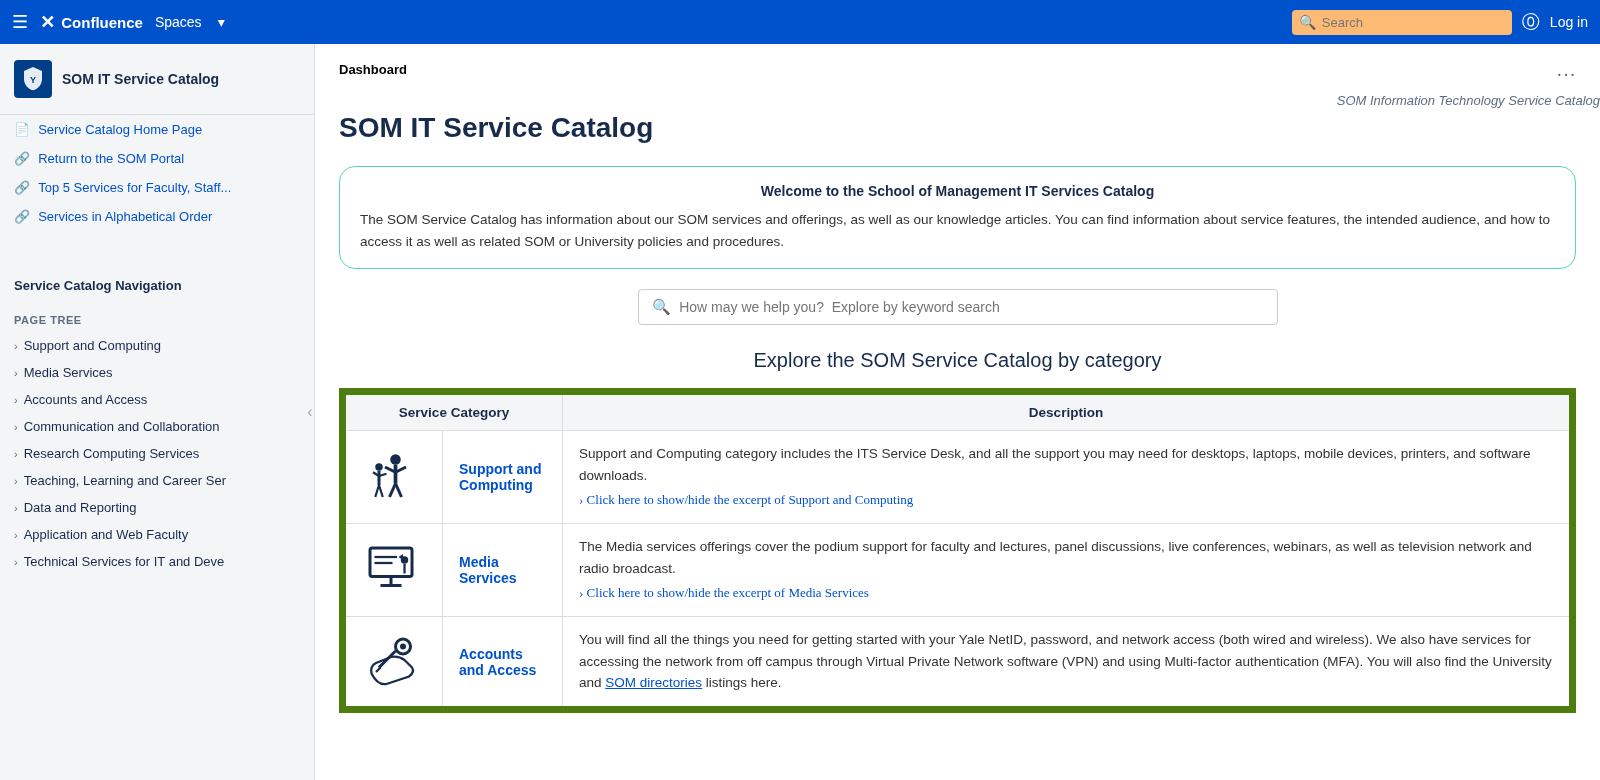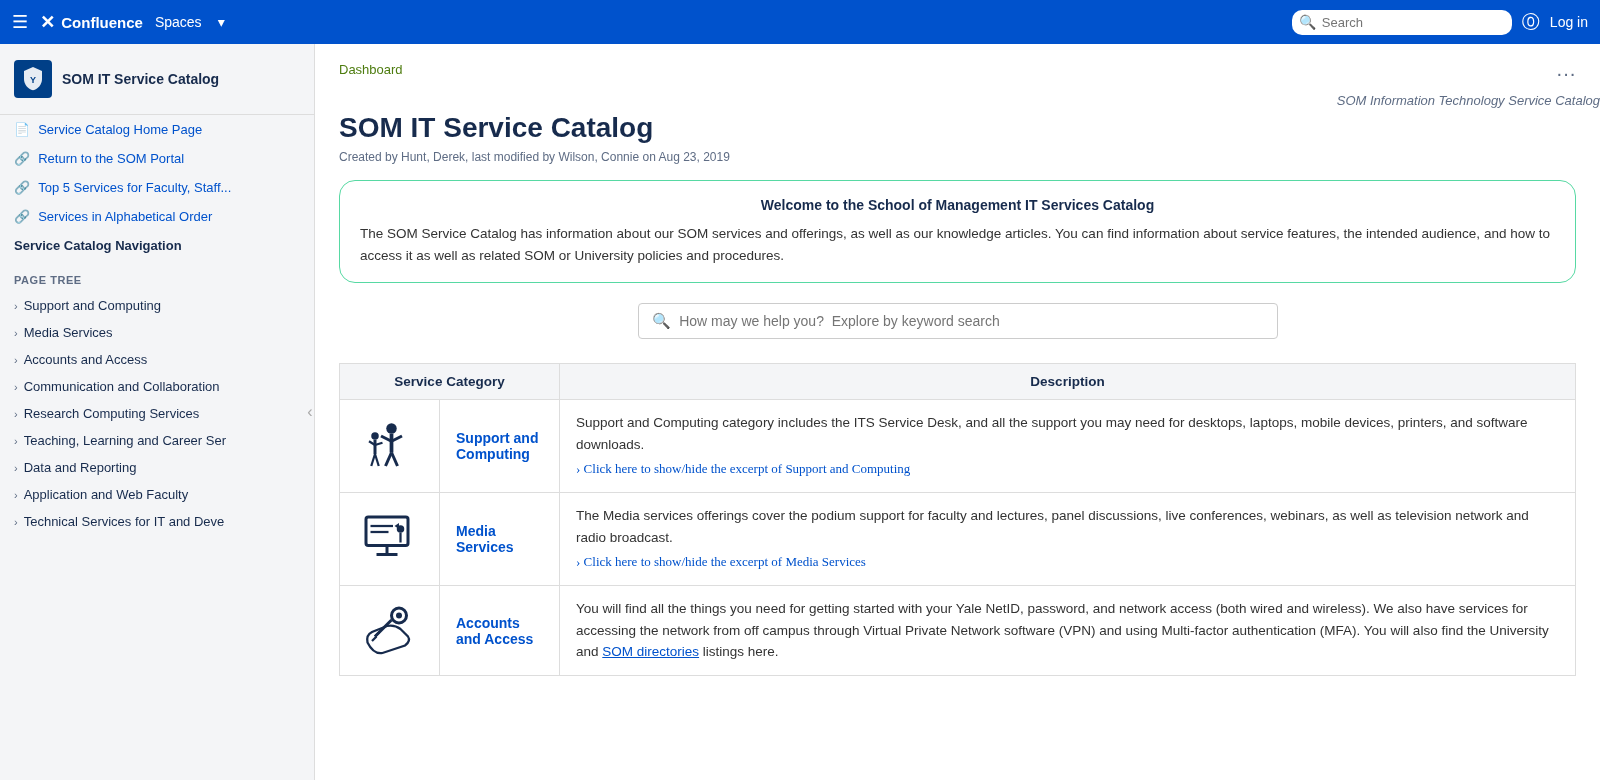--- a/index.html
+++ b/index.html
@@ -19,23 +19,23 @@
     }
     .top-nav .hamburger { color: #fff; font-size: 18px; cursor: pointer; }
     .top-nav .logo { display: flex; align-items: center; gap: 6px; color: #fff; font-weight: 600; font-size: 15px; text-decoration: none; }
     .top-nav .logo .x-icon { font-size: 18px; }
     .top-nav .spaces-btn {
       color: #fff; background: none; border: none; font-size: 14px; cursor: pointer;
       display: flex; align-items: center; gap: 16px;
     }
     .top-nav-right { margin-left: auto; display: flex; align-items: center; gap: 10px; }
     .search-box {
-      background: #ffffff;
+      background: #fdba74;
       border: none;
-      border-radius: 10px;
+      border-radius: 4px;
       padding: 5px 10px 5px 30px;
       font-size: 13px;
       width: 220px;
       color: #333;
       outline: none;
     }
     .search-wrapper { position: relative; }
     .search-wrapper .search-icon { position: absolute; left: 8px; top: 50%; transform: translateY(-50%); color: #666; font-size: 14px; }
     .help-btn, .login-btn { color: #fff; background: none; border: none; cursor: pointer; font-size: 14px; }
     .help-btn { font-size: 18px; }
@@ -84,20 +84,21 @@
       font-size: 13px;
       cursor: pointer;
       text-decoration: none;
     }
     .sidebar-link .link-icon { font-size: 13px; color: #5e6c84; }
     .sidebar-active {
       font-weight: 700;
       color: #172b4d;
       padding: 7px 14px;
       font-size: 13px;
+      margin-top: 40px;
     }
     .sidebar-tree-label {
       font-size: 11px;
       font-weight: 700;
       color: #5e6c84;
       text-transform: uppercase;
       letter-spacing: 0.05em;
       padding: 14px 14px 6px;
     }
     .tree-item {
@@ -132,21 +133,21 @@
       flex: 1;
       overflow-y: auto;
       padding: 0;
     }
     .page-header {
       display: flex;
       justify-content: space-between;
       align-items: flex-start;
       padding: 18px 24px 0;
     }
-    .breadcrumb { color: #4d7c0f; font-size: 13px; cursor: pointer; }
+    .breadcrumb { color: #000000; font-size: 13px; cursor: pointer; font-weight: bold; }
     .more-btn { background: none; border: none; cursor: pointer; font-size: 20px; color: #5e6c84; }
     .page-space-name { text-align: right; color: #5e6c84; font-size: 13px; padding: 8px 0 0; font-style: italic; }
     .page-title-area { padding: 4px 24px 4px; }
     .page-title { font-size: 28px; font-weight: 700; color: #172b4d; margin-bottom: 6px; }
     .page-meta { font-size: 12px; color: #5e6c84; }
 
     .page-body { padding: 12px 24px; }
 
     .welcome-box {
       border: 1.5px solid #57d9a3;
@@ -169,21 +170,21 @@
       gap: 8px;
       background: #fff;
     }
     .keyword-search-wrapper .ks-icon { color: #aaa; font-size: 15px; }
     .keyword-search-wrapper input {
       border: none; outline: none; font-size: 14px; color: #aaa; width: 100%; background: transparent;
     }
 
     .explore-title { text-align: center; font-size: 20px; font-weight: 500; color: #172b4d; margin-bottom: 16px; }
 
-    .service-table { width: 100%; border-collapse: collapse; border: 1px solid #4d7c0f; }
+    .service-table { width: 100%; border-collapse: collapse; border: 7px solid #4d7c0f; }
     .service-table th {
       background: #f4f5f7;
       border: 1px solid #ddd;
       padding: 10px 16px;
       font-size: 13.5px;
       font-weight: 700;
       color: #172b4d;
     }
     .service-table td {
       border: 1px solid #ddd;
@@ -306,34 +307,34 @@
   </aside>
 
   <main class="main-content">
     <div class="page-header">
       <a class="breadcrumb">Dashboard</a>
       <button class="more-btn">···</button>
     </div>
     <div class="page-space-name">SOM Information Technology Service Catalog</div>
     <div class="page-title-area">
       <h1 class="page-title">SOM IT Service Catalog</h1>
-      <div class="page-meta">Created by Hunt, Derek, last modified by Wilson, Connie on Aug 23, 2019</div>
     </div>
 
     <div class="page-body">
       <div class="welcome-box">
         <div class="welcome-title">Welcome to the School of Management IT Services Catalog</div>
         <p>The SOM Service Catalog has information about our SOM services and offerings, as well as our knowledge articles.  You can find information about service features, the intended audience, and how to access it as well as related SOM or University policies and procedures.</p>
       </div>
 
       <div class="keyword-search-wrapper">
         <span class="ks-icon">🔍</span>
         <input type="text" placeholder="How may we help you?  Explore by keyword search" style="">
       </div>
 
+      <h2 class="explore-title">Explore the SOM Service Catalog by category</h2>
 
       <table class="service-table">
         <thead>
           <tr>
             <th colspan="2">Service Category</th>
             <th>Description</th>
           </tr>
         </thead>
         <tbody>
 

